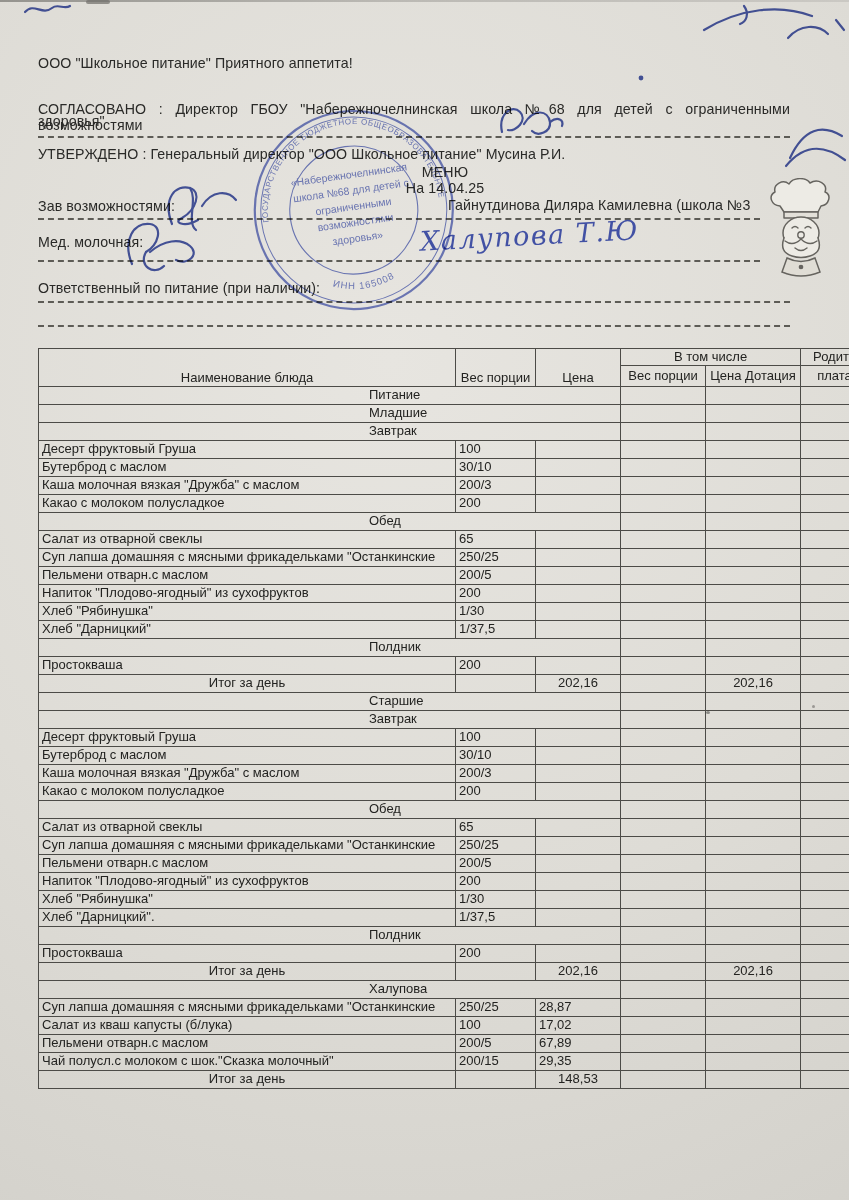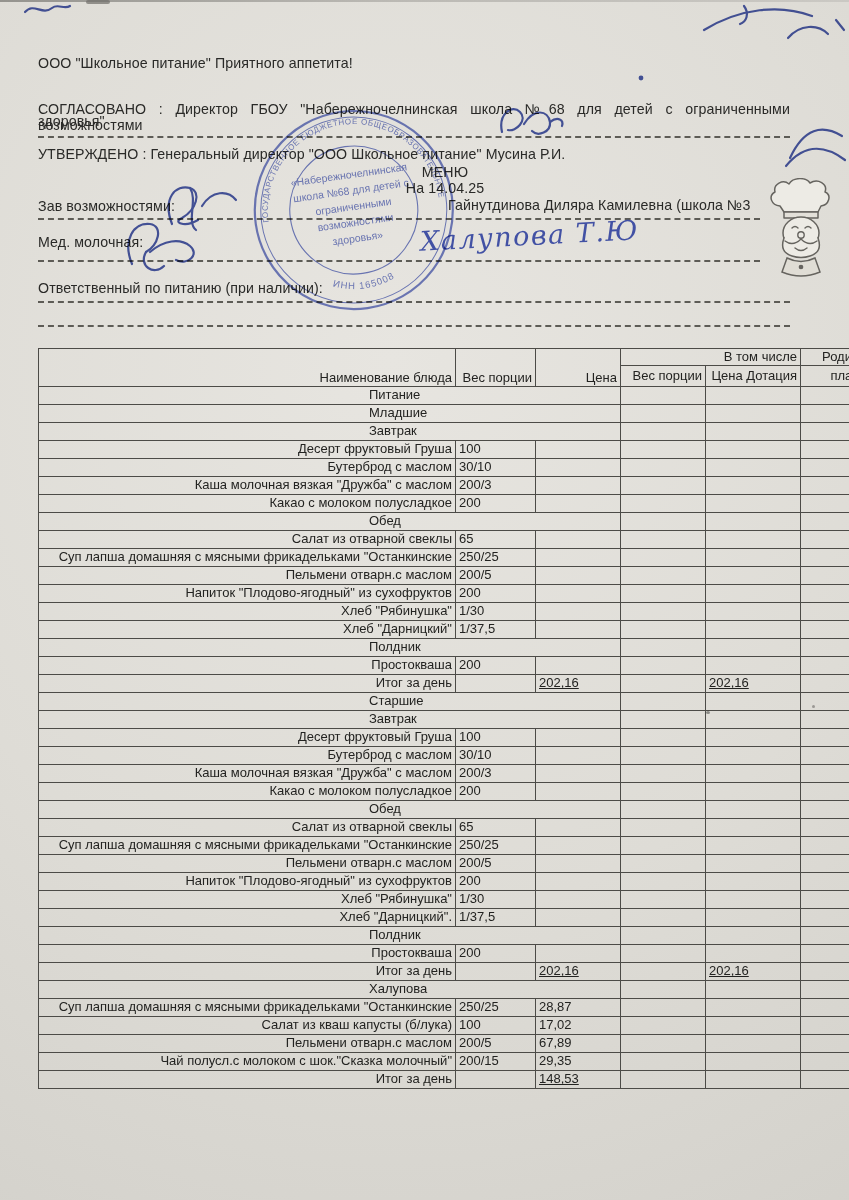--- a/index.html
+++ b/index.html
@@ -38,26 +38,26 @@
     font-size:13px; color:#232321;
   }
   .menu-table td {
     border:1px solid #4c4b47; height:18px; padding:0 3px;
     line-height:1.12; white-space:nowrap; overflow:hidden;
   }
   .menu-table tr.h1 td { height:17px; }
   .menu-table tr.h2 td { height:21px; }
   .hname { vertical-align:bottom; }
   .vb { vertical-align:bottom; }
-  .hl { text-align:right; }
-  .name { text-align:right; }
+  .hl { text-align:center; }
+  .name { text-align:left; }
   .c { text-align:left; }
-  .r { text-align:left;text-decoration:underline; }
+  .r { text-align:center; }
   .sec { padding-left:330px !important; }
-  .tot { text-align:right; }
+  .tot { text-align:center; }
 
   .speck { position:absolute; border-radius:50%; }
 </style>
 </head>
 <body>
 
 <div class="page">
 
   <div class="top-edge"></div>
   <div class="top-blob"></div>
@@ -75,21 +75,21 @@
   <div class="abs txt center-line" style="top:180px;">На 14.04.25</div>
 
   <div class="abs txt" style="left:38px; top:198px;">Зав возможностями:</div>
   <div class="abs txt" style="left:448px; top:197px;">Гайнутдинова Диляра Камилевна (школа №3</div>
   <div class="dashes" style="left:38px; top:218px; width:722px;"></div>
 
   <div class="abs txt" style="left:38px; top:234px;">Мед. молочная:</div>
   <div class="handwriting">Халупова Т.Ю</div>
   <div class="dashes" style="left:38px; top:260px; width:722px;"></div>
 
-  <div class="abs txt" style="left:38px; top:280px;">Ответственный по питанию (при наличии):</div>
+  <div class="abs txt" style="left:38px; top:280px;">Ответственный по питание (при наличии):</div>
   <div class="dashes" style="left:38px; top:301px; width:752px;"></div>
   <div class="dashes" style="left:38px; top:325px; width:752px;"></div>
 
   <svg class="stamp" width="232" height="215" viewBox="0 0 232 215">
     <g opacity="0.72">
       <circle cx="116" cy="106" r="99" fill="none" stroke="#4053b8" stroke-width="2.2"></circle>
       <circle cx="116" cy="106" r="93" fill="none" stroke="#4053b8" stroke-width="1"></circle>
       <circle cx="116" cy="106" r="64" fill="none" stroke="#4053b8" stroke-width="1.1"></circle>
       <defs>
         <path id="arcTop" d="M 30 106 A 86 86 0 0 1 202 106"></path>

